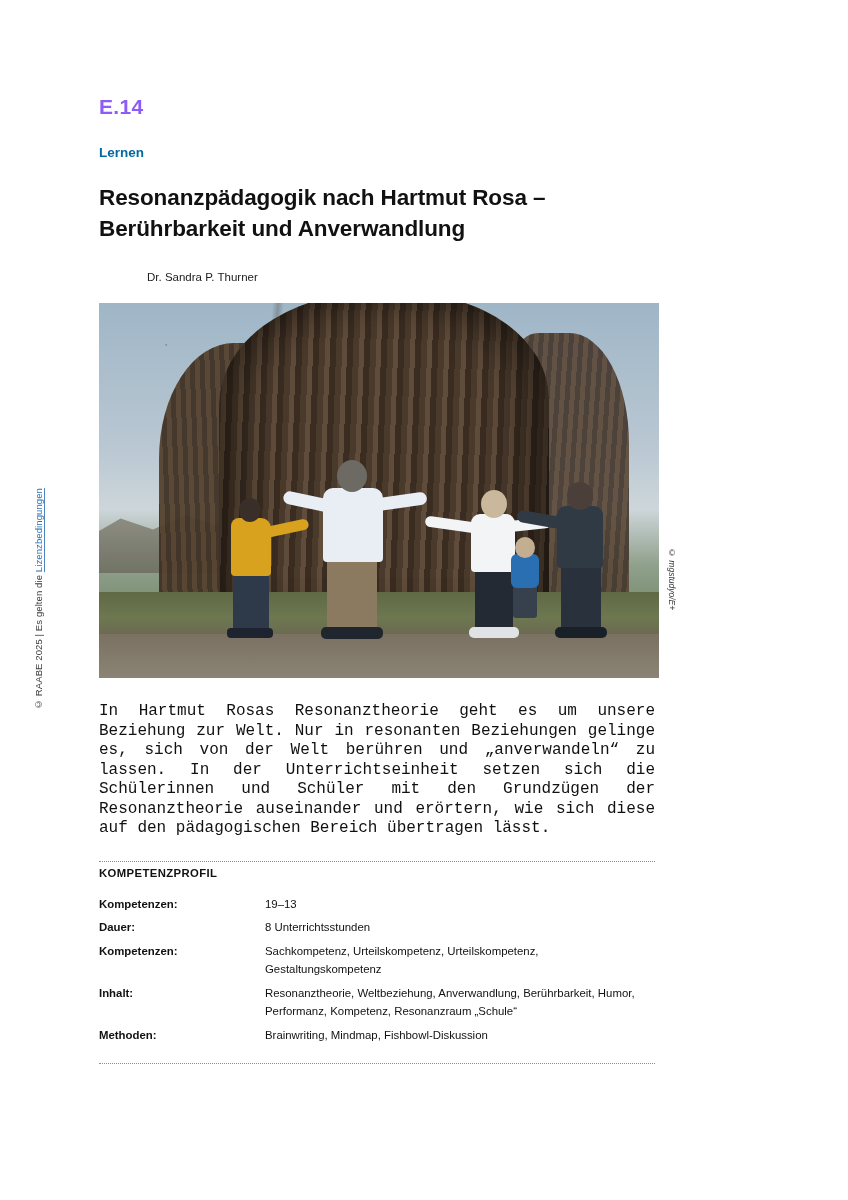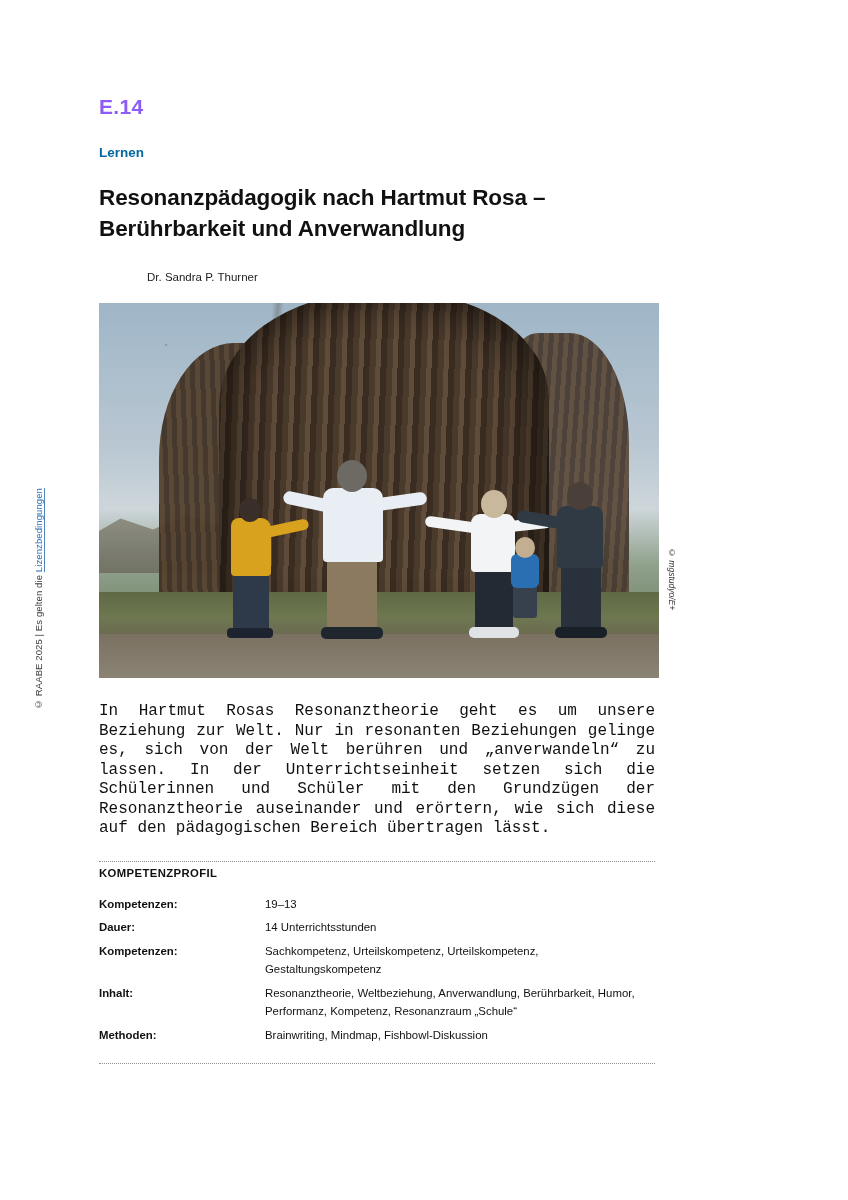--- a/index.html
+++ b/index.html
@@ -321,21 +321,21 @@
     <div class="profile-heading">KOMPETENZPROFIL</div>
 
     <table class="profile">
       <tbody>
         <tr>
           <td class="key">Kompetenzen:</td>
           <td class="val">19–13</td>
         </tr>
         <tr>
           <td class="key">Dauer:</td>
-          <td class="val">14 Unterrichtsstunden</td>
+          <td class="val">8 Unterrichtsstunden</td>
         </tr>
         <tr>
           <td class="key">Kompetenzen:</td>
           <td class="val">Sachkompetenz, Urteilskompetenz, Urteilskompetenz, Gestaltungskompetenz</td>
         </tr>
         <tr>
           <td class="key">Inhalt:</td>
           <td class="val">Resonanztheorie, Weltbeziehung, Anverwandlung, Berührbarkeit, Humor, Performanz, Kompetenz, Resonanzraum „Schule“</td>
         </tr>
         <tr>

